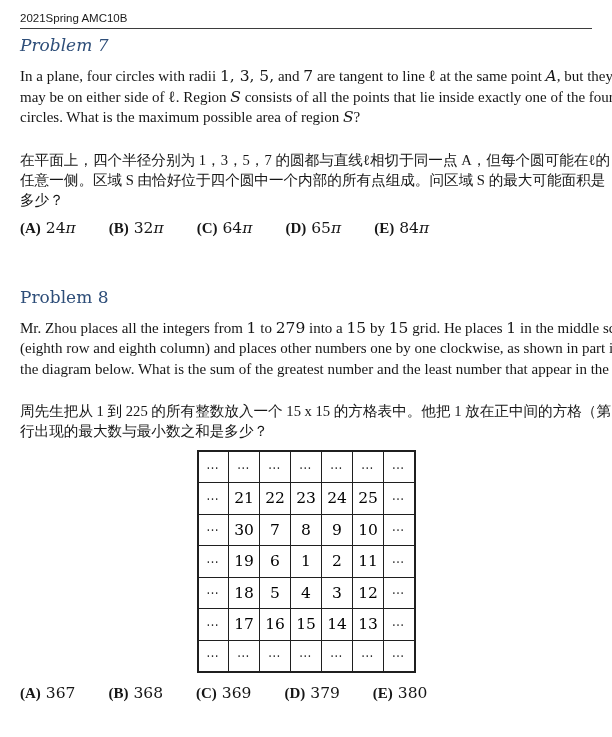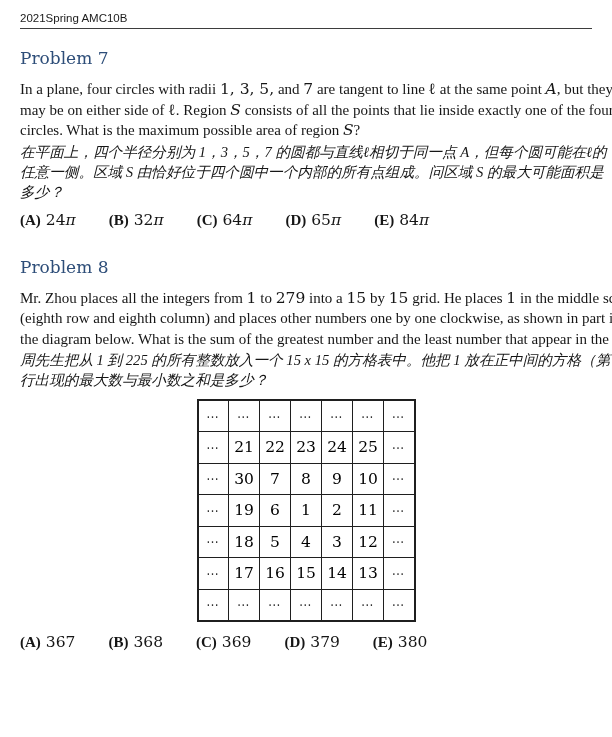--- a/index.html
+++ b/index.html
@@ -24,25 +24,25 @@
     margin-top: 4px;
   }
 
   .problem-heading {
     font-family: "DejaVu Serif", serif;
     font-weight: 400;
     font-size: 17px;
     color: #2e4e79;
     margin: 0;
   }
-  #p7-heading { margin-top: 19px; }
-  #p8-heading { margin-top: 28px; }
+  #p7-heading { margin-top: 6px; font-style: italic; }
+  #p8-heading { margin-top: 50px; }
 
   .para { margin-top: 11px; }
-  .para.zh { margin-top: 1px; font-style: italic; }
+  .para.zh { margin-top: 22px; }
   .line {
     font-size: 15px;
     line-height: 20.5px;
     white-space: nowrap;
   }
   .zh .line { font-size: 14.6px; line-height: 20px; }
 
   .m { font-family: "DejaVu Serif", serif; font-size: 15.5px; }
   .i { font-style: italic; }
 

